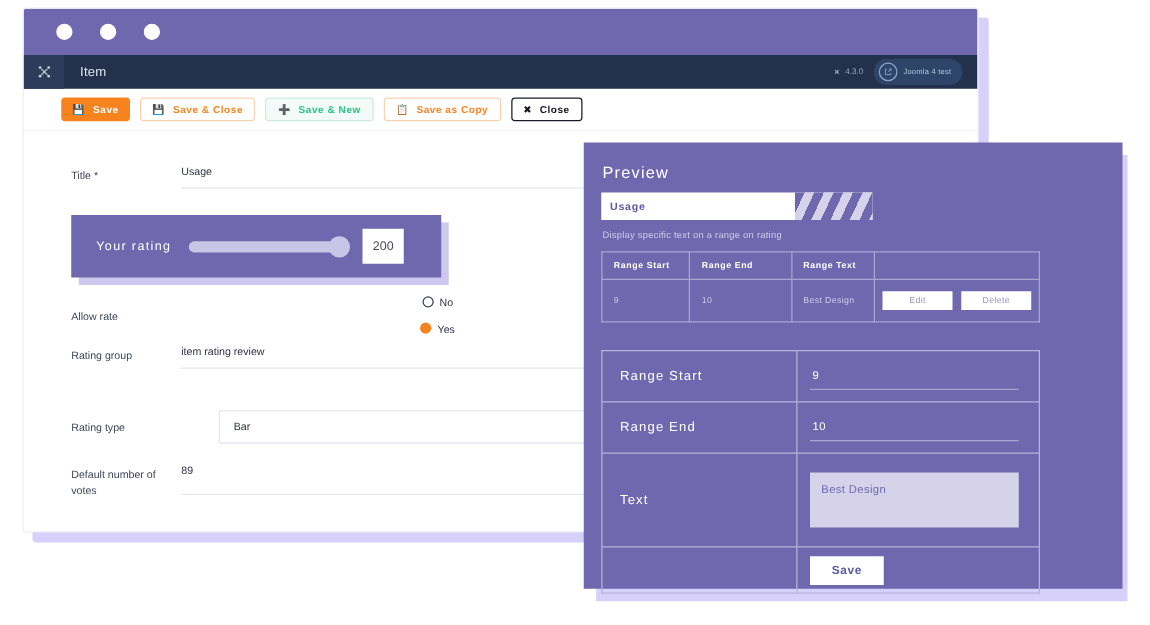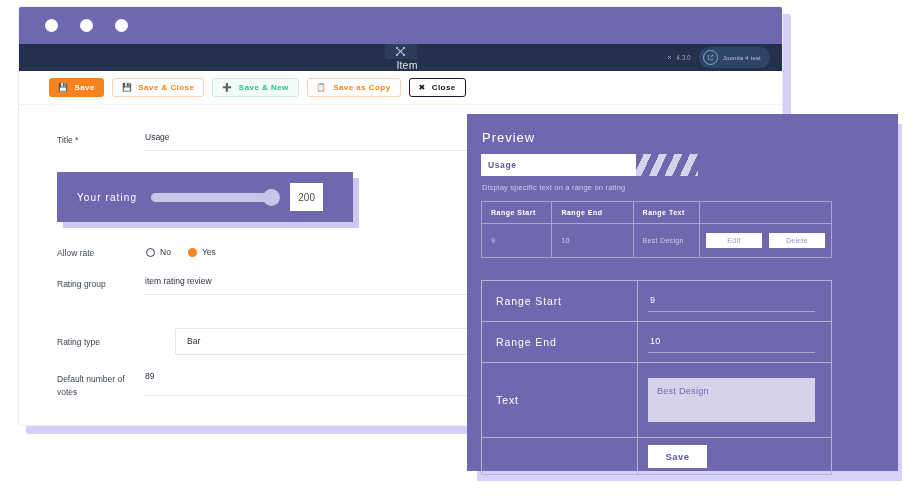--- a/index.html
+++ b/index.html
@@ -22,21 +22,20 @@
   }
   .chrome{
     height:37px;background:#6f68ae;display:flex;align-items:center;
     padding-left:26px;gap:22px;
   }
   .dot{width:13px;height:13px;border-radius:50%;background:#ffffff;}
 
   .topbar{
     height:27px;background:#23314c;display:flex;align-items:center;
     position:relative;
-    flex-direction:column;
   }
   .joomla-badge{
     width:32px;height:27px;background:#2c3c5a;display:flex;
     align-items:center;justify-content:center;
   }
   .jicon{display:block;}
   .topbar-title{
     color:#dfe4ee;font-size:10.5px;margin-left:13px;letter-spacing:.2px;
   }
   .topbar-right{
@@ -109,21 +108,21 @@
     position:absolute;right:-1px;top:-4px;width:17px;height:17px;
     border-radius:50%;background:#c9c5e6;
   }
   .slider-val{
     margin-left:11px;width:33px;height:28px;background:#ffffff;
     display:flex;align-items:center;justify-content:center;
     color:#4b4b57;font-size:10px;
   }
 
   .f-allow{height:28px;align-items:center;}
-  .radios{display:flex;align-items:center;gap:17px;margin-left:1px;}
+  .radios{display:flex;align-items:center;gap:11px;margin-left:1px;flex-direction:column;}
   .radio{display:flex;align-items:center;gap:5px;font-size:8.5px;color:#2b3242;}
   .rdot{width:9px;height:9px;border-radius:50%;box-sizing:border-box;}
   .rdot.off{border:1.3px solid #3b4152;background:#fff;}
   .rdot.on{background:#f7831f;}
 
   .f-group{height:37px;}
   .f-group .fctrl{padding-bottom:8px;gap:20px;}
 
   
   .f-type{height:40px;align-items:center;}

